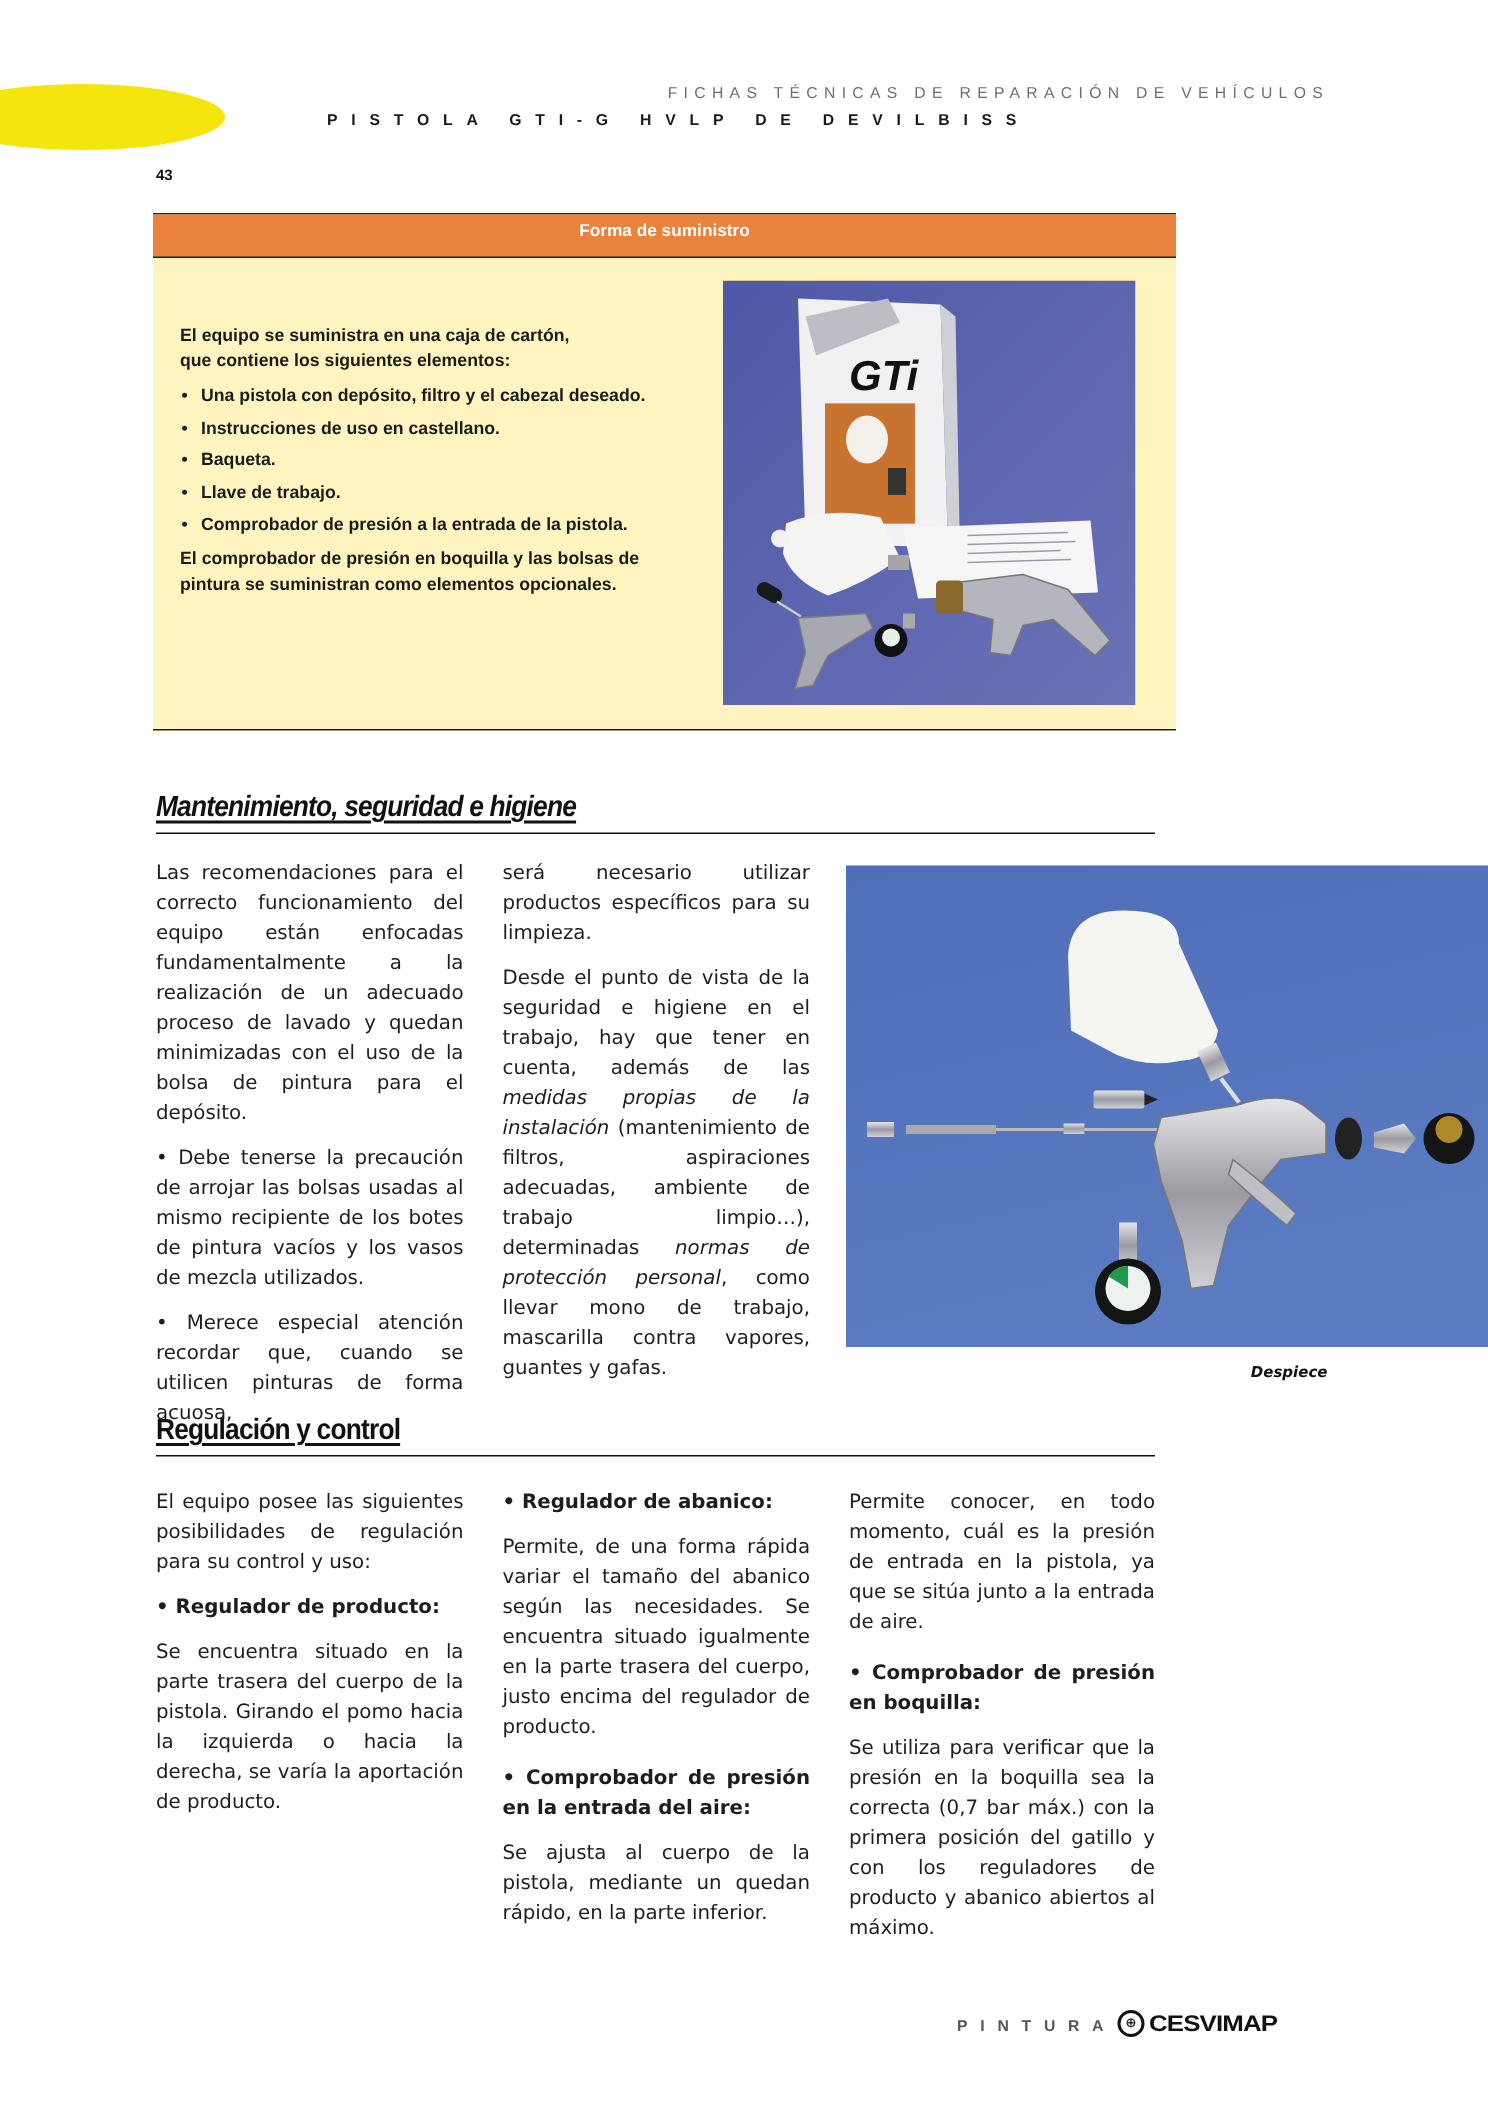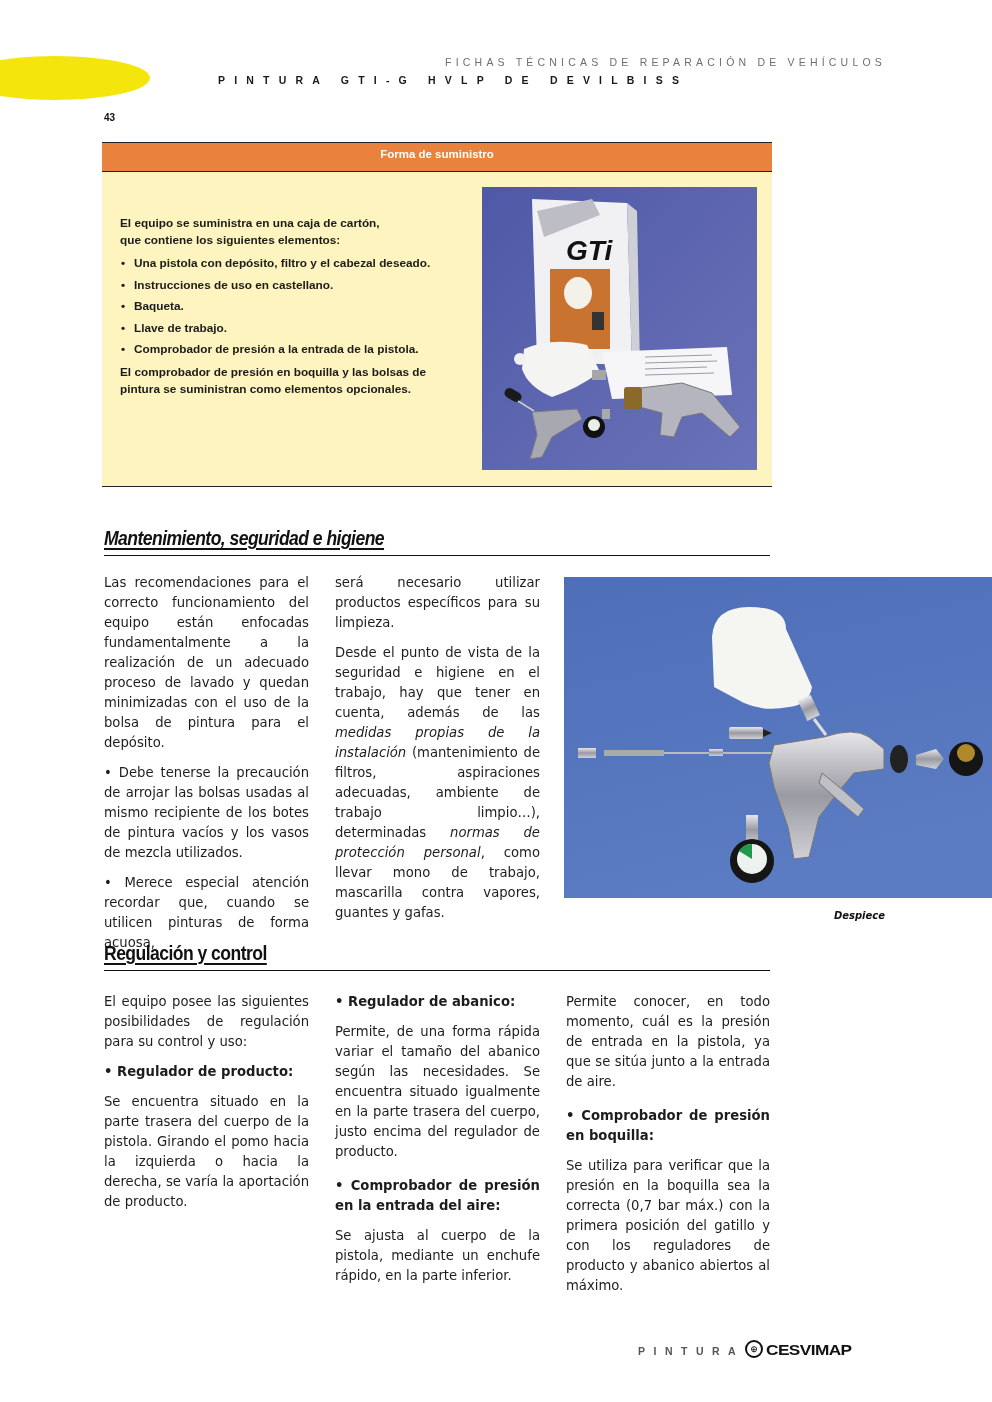--- a/index.html
+++ b/index.html
@@ -13,21 +13,21 @@
   #page-num { left:104px; top:72px; font-family:"Liberation Sans", sans-serif; font-weight:bold;
               font-size:10px; color:#111;margin-top:40px; }
   #series-title { left:440px; top:56px; width:446px; text-align:right;
                   font-family:"Liberation Sans", sans-serif; font-size:10.5px; letter-spacing:4.2px;
                   color:#6e6e6e; white-space:nowrap; }
   #doc-title { left:218px; top:74px; font-family:"Liberation Sans", sans-serif; font-weight:bold;
                font-size:10.5px; letter-spacing:9.2px; color:#1a1a1a; white-space:nowrap; }
 
   
   #supply-box { left:102px; top:142px; width:670px; height:343px; background:#fdf4c0;
-                border-top:1.5px solid #222; border-bottom:1.5px solid #222; }
+                border-top:1.5px solid #222; border-bottom:1.5px solid #222;padding-left:12px; }
   #supply-header { position:absolute; left:0; top:0; width:100%; height:28px; background:#e9823c;
                    border-bottom:1.5px solid #222; color:#fff; text-align:center;
                    font-family:"Liberation Sans", sans-serif; font-weight:bold; font-size:11.5px;
                    line-height:22px; }
   #supply-text { position:absolute; left:18px; top:72px; width:345px;
                  font-family:"Liberation Sans", sans-serif; font-weight:bold; font-size:11.8px;
                  line-height:17px; color:#1b1b1b; }
   #supply-text p { margin:0; }
   #supply-text ul { list-style:none; padding:0; margin:6px 0 6px 0; }
   #supply-text li { margin:0 0 4.5px 0; padding-left:14px; position:relative; }
@@ -65,21 +65,21 @@
                 display:flex; align-items:center; justify-content:center; font-size:9px; font-weight:bold; }
   #brand-name { font-family:"Liberation Sans", sans-serif; font-weight:900; font-size:15px; color:#111;
                 letter-spacing:-0.5px; transform:scaleX(1.15); transform-origin:left; }
 </style>
 </head>
 <body>
 
 <div class="abs" id="page-tab"></div>
 <div class="abs" id="page-num">43</div>
 <div class="abs" id="series-title">FICHAS TÉCNICAS DE REPARACIÓN DE VEHÍCULOS</div>
-<div class="abs" id="doc-title">PINTURA GTI-G HVLP DE DEVILBISS</div>
+<div class="abs" id="doc-title">PISTOLA GTI-G HVLP DE DEVILBISS</div>
 
 <div class="abs" id="supply-box">
   <div id="supply-header">Forma de suministro</div>
   <div id="supply-text">
     <p><span>El equipo se suministra en una caja de cartón,</span><br><span>que contiene los siguientes elementos:</span></p>
     <ul>
       <li>Una pistola con depósito, filtro y el cabezal deseado.</li>
       <li>Instrucciones de uso en castellano.</li>
       <li>Baqueta.</li>
       <li>Llave de trabajo.</li>
@@ -198,21 +198,21 @@
 <div class="abs col" id="r-col1">
   <p>El equipo posee las siguientes posibilidades de regulación para su control y uso:</p>
   <p><b>• Regulador de producto:</b></p>
   <p>Se encuentra situado en la parte trasera del cuerpo de la pistola. Girando el pomo hacia la izquierda o hacia la derecha, se varía la aportación de producto.</p>
 </div>
 
 <div class="abs col" id="r-col2">
   <p><b>• Regulador de abanico:</b></p>
   <p style="margin-bottom:14px;">Permite, de una forma rápida variar el tamaño del abanico según las necesidades. Se encuentra situado igualmente en la parte trasera del cuerpo, justo encima del regulador de producto.</p>
   <p><b>• Comprobador de presión en la entrada del aire:</b></p>
-  <p>Se ajusta al cuerpo de la pistola, mediante un enchufe rápido, en la parte inferior.</p>
+  <p>Se ajusta al cuerpo de la pistola, mediante un quedan rápido, en la parte inferior.</p>
 </div>
 
 <div class="abs col" id="r-col3">
   <p style="margin-bottom:14px;">Permite conocer, en todo momento, cuál es la presión de entrada en la pistola, ya que se sitúa junto a la entrada de aire.</p>
   <p><b>• Comprobador de presión en boquilla:</b></p>
   <p>Se utiliza para verificar que la presión en la boquilla sea la correcta (0,7 bar máx.) con la primera posición del gatillo y con los reguladores de producto y abanico abiertos al máximo.</p>
 </div>
 
 <div class="abs" id="footer-section">PINTURA</div>
 <div class="abs" id="brand-logo">

